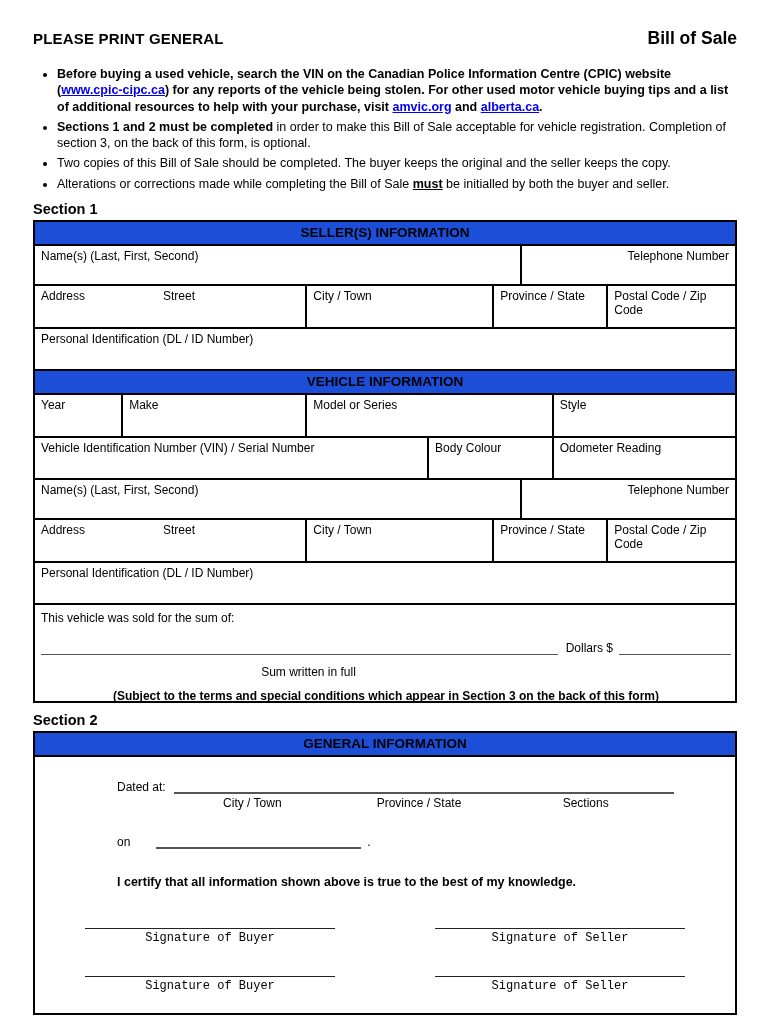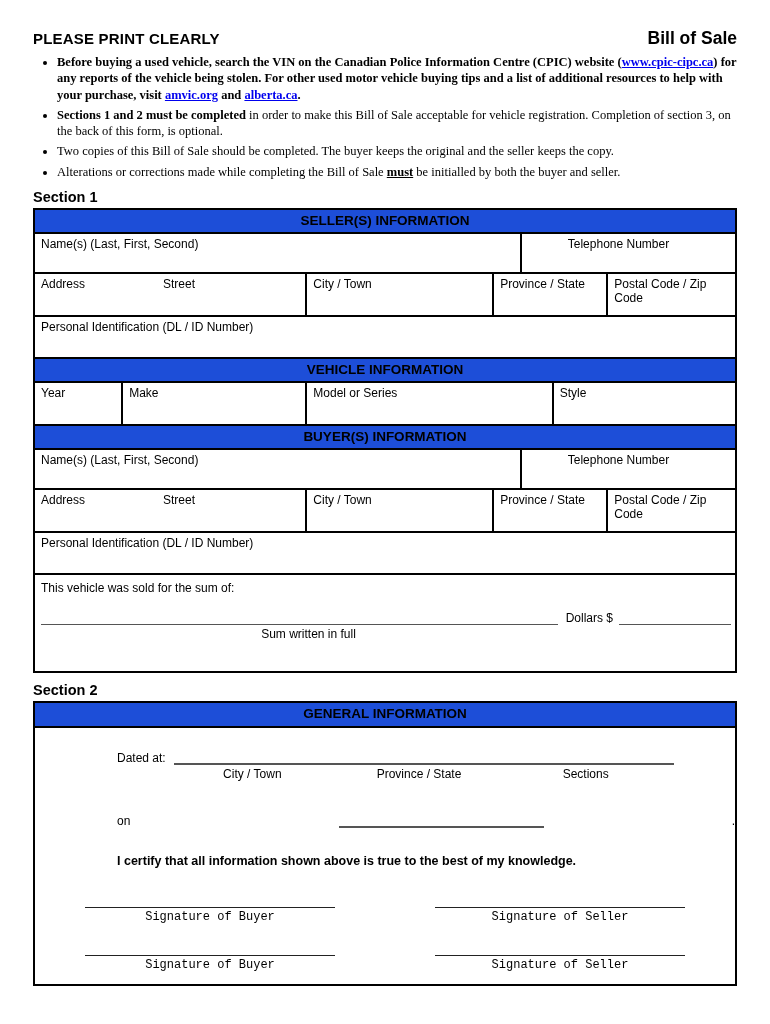--- a/index.html
+++ b/index.html
@@ -11,21 +11,21 @@
     overflow: hidden;
   }
   .page { padding: 28px 33px 0 33px; width: 770px; }
 
   
   .topbar { display: flex; justify-content: space-between; align-items: baseline; }
   .print-clearly { font-size: 15px; font-weight: bold; letter-spacing: .2px; }
   .doc-title { font-size: 17.5px; font-weight: bold; }
 
   
-  ul.bullets { list-style: disc outside; padding-left: 24px; margin-top: 5px; font-family: Liberation Serif, serif; }
+  ul.bullets { list-style: disc outside; padding-left: 24px; margin-top: 17px; }
   ul.bullets li { font-size: 12.5px; line-height: 1.3; margin-bottom: 4px; }
   li.bold-item { font-weight: bold; }
   a.link { color: #0000ee; text-decoration: underline; font-weight: bold; cursor: pointer; }
   .b { font-weight: bold; }
   .bu { font-weight: bold; text-decoration: underline; }
 
   .section-label { font-size: 14.5px; font-weight: bold; margin: 9px 0 3px 0; }
 
   
   .formtable { width: 704px; border: 2px solid #000; background: #fff; }
@@ -35,60 +35,60 @@
     text-align: center; font-weight: bold; font-size: 13.5px;
     padding: 3px 0; line-height: 1.2;
   }
   .band.mid { border-top: 0; }
   .row { display: flex; border-bottom: 2px solid #000; }
   .row:last-child { border-bottom: 0; border-radius: 32px; }
   .cell { padding: 3px 6px; font-size: 12px; border-right: 2px solid #000; overflow: hidden; }
   .cell:last-child { border-right: 0; }
   .h40 { height: 40px; gap: 40px; } .h42 { height: 42px; } .h43 { height: 43px; }
 
-  .c-name { width: 73.8%; } .c-phone { width: 26.2%; }
+  .c-name { width: 73.8%; } .c-phone { width: 26.2%; text-align: right; }
   .c-addr { width: 38.9%; } .c-city { width: 26.7%; } .c-prov { width: 16.3%; } .c-postal { width: 18.1%; }
   .c-full { width: 100%; }
   .c-year { width: 12.6%; } .c-make { width: 26.3%; } .c-model { width: 35.2%; } .c-style { width: 25.9%; }
   .c-vin { width: 56.3%; } .c-colour { width: 17.8%; } .c-odo { width: 25.9%; }
   .street-lbl { margin-left: 78px; }
 
   
   .sum-area { padding: 6px 4px 5px 6px; height: 96px; font-size: 12px; }
   .dollar-row { display: flex; align-items: flex-end; margin-top: 16px; padding-left: 0; }
   .fill-line { flex: 1 1 auto; border-bottom: 1.5px solid #555; height: 14px; }
   .dollars-lbl { white-space: nowrap; margin: 0 6px 0 8px; }
   .short-line { width: 112px; border-bottom: 1.5px solid #555; height: 14px; }
-  .sum-caption { width: 535px; text-align: center; margin-top: 2px; }
+  .sum-caption { width: 535px; text-align: center; margin-top: 10px; }
   .subject-note { text-align: center; font-weight: bold; margin-top: 10px; font-size: 12px; }
 
   
   .gi-body { height: 234px; font-size: 12px; position: relative; }
   .dated-row { display: flex; align-items: flex-end; margin: 22px 0 0 82px; }
   .gi-inline-lbl { white-space: nowrap; margin-right: 8px; }
   .dated-line { width: 500px; border-bottom: 2px solid #555; height: 15px; }
   .dated-labels { display: flex; width: 500px; margin-left: 134px; margin-top: 2px; }
   .dated-labels span { flex: 1; text-align: center; }
-  .on-row { display: flex; align-items: flex-end; margin: 32px 0 0 82px; justify-content: space-between; }
+  .on-row { display: flex; align-items: flex-end; margin: 24px 0 0 82px; }
   .on-line { width: 205px; border-bottom: 2px solid #555; height: 15px; margin-left: 26px; }
   .on-period { margin-left: 6px; }
   .certify { font-weight: bold; margin: 26px 0 0 82px; font-size: 12.5px; }
   .sig-row { display: flex; margin-top: 28px; font-family: Liberation Mono, monospace; }
   .sig-row.tight { margin-top: 20px; }
   .sig-col { width: 50%; display: flex; flex-direction: column; align-items: center; }
   .sig-line { width: 250px; border-bottom: 1.5px solid #222; height: 12px; }
   .sig-lbl { font-size: 12px; margin-top: 2px; }
 </style>
 </head>
 <body>
 
 <div class="page">
 
   <div class="topbar">
-    <span class="print-clearly">PLEASE PRINT CLEARLY</span>
+    <span class="print-clearly">PLEASE PRINT GENERAL</span>
     <span class="doc-title">Bill of Sale</span>
   </div>
 
   <ul class="bullets">
     <li class="bold-item"><span>Before buying a used vehicle, search the VIN on the Canadian Police Information Centre (CPIC) website (</span><a class="link">www.cpic-cipc.ca</a><span>) for any reports of the vehicle being stolen. For other used motor vehicle buying tips and a list of additional resources to help with your purchase, visit </span><a class="link">amvic.org</a><span> and </span><a class="link">alberta.ca</a><span>.</span></li>
     <li><span class="b">Sections 1 and 2 must be completed</span><span> in order to make this Bill of Sale acceptable for vehicle registration. Completion of section 3, on the back of this form, is optional.</span></li>
     <li><span>Two copies of this Bill of Sale should be completed. The buyer keeps the original and the seller keeps the copy.</span></li>
     <li><span>Alterations or corrections made while completing the Bill of Sale </span><span class="bu">must</span><span> be initialled by both the buyer and seller.</span></li>
   </ul>
 
@@ -116,22 +116,26 @@
 
     <div class="band mid">VEHICLE INFORMATION</div>
 
     <div class="row h43">
       <div class="cell c-year"><span>Year</span></div>
       <div class="cell c-make"><span>Make</span></div>
       <div class="cell c-model"><span>Model or Series</span></div>
       <div class="cell c-style"><span>Style</span></div>
     </div>
 
-
-    <div class="band mid">BUYER(S) INFORMATION</div>
+    <div class="row h42">
+      <div class="cell c-vin"><span>Vehicle Identification Number (VIN) / Serial Number</span></div>
+      <div class="cell c-colour"><span>Body Colour</span></div>
+      <div class="cell c-odo"><span>Odometer Reading</span></div>
+    </div>
+
 
     <div class="row h40">
       <div class="cell c-name"><span>Name(s) (Last, First, Second)</span></div>
       <div class="cell c-phone"><span>Telephone Number</span></div>
     </div>
 
     <div class="row h43">
       <div class="cell c-addr"><span>Address</span><span class="street-lbl">Street</span></div>
       <div class="cell c-city"><span>City / Town</span></div>
       <div class="cell c-prov"><span>Province / State</span></div>
@@ -144,20 +148,21 @@
 
     <div class="row">
       <div class="cell c-full sum-area">
         <div>This vehicle was sold for the sum of:</div>
         <div class="dollar-row">
           <div class="fill-line"></div>
           <span class="dollars-lbl">Dollars $</span>
           <div class="short-line"></div>
         </div>
         <div class="sum-caption">Sum written in full</div>
+        <div class="subject-note">(Subject to the terms and special conditions which appear in Section 3 on the back of this form)</div>
       </div>
     </div>
 
   </div>
 
   <div class="section-label">Section 2</div>
 
   <div class="formtable">
     <div class="band">GENERAL INFORMATION</div>
     <div class="gi-body">

